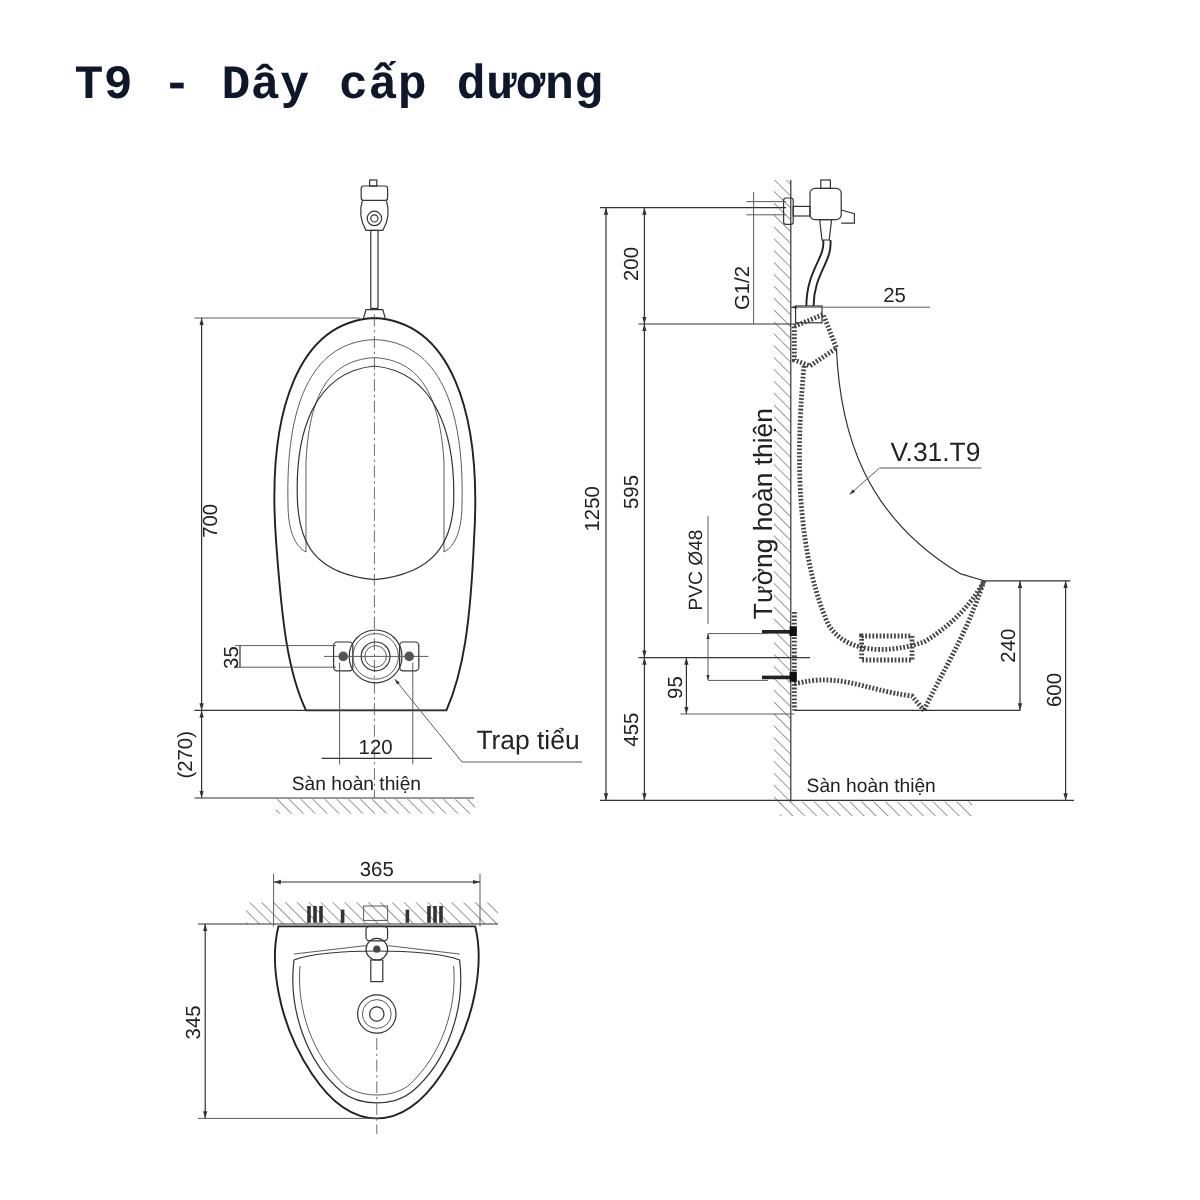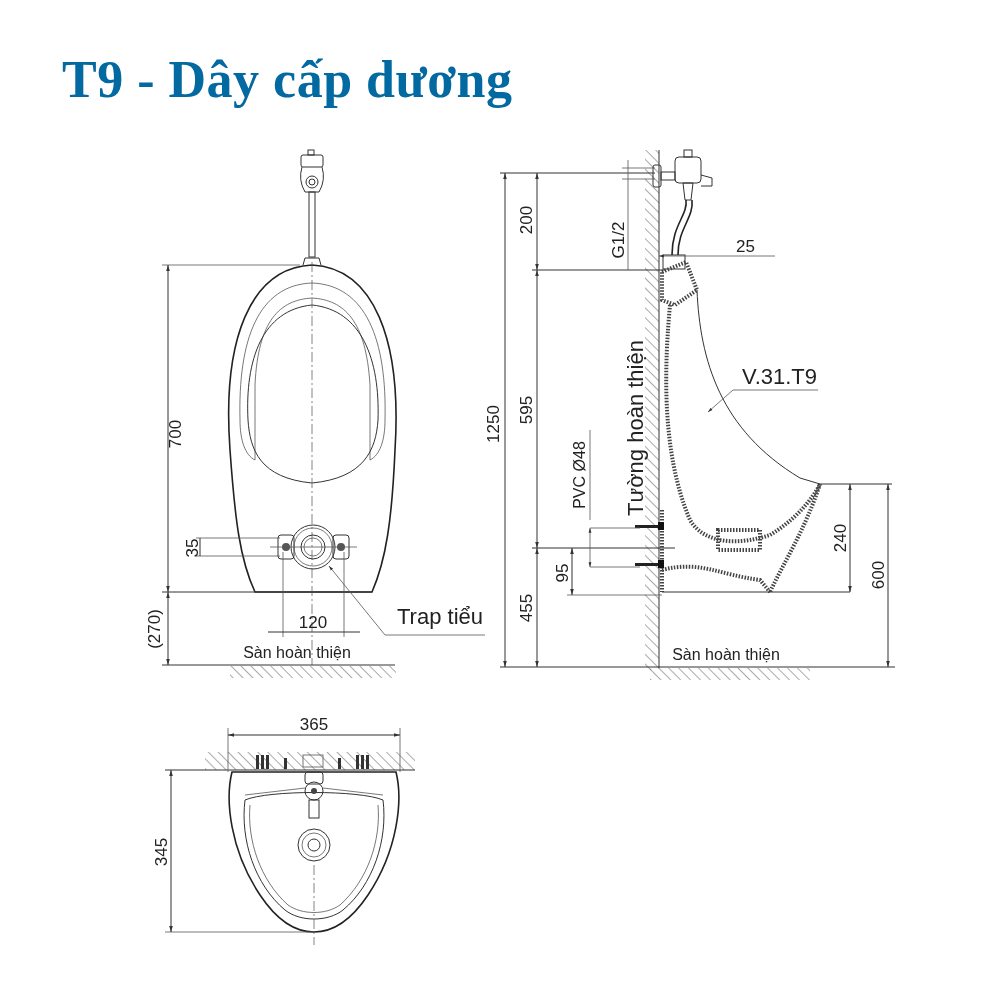--- a/index.html
+++ b/index.html
@@ -1,20 +1,20 @@
 <!DOCTYPE html>
 <html><head>
   <meta charset="utf-8">
   <style>
     html, body { margin: 0; padding: 0; background: #ffffff; }
     body { width: 1000px; height: 1000px; position: relative; overflow: hidden; font-family: "Liberation Sans", sans-serif; }
     .title {
       position: absolute; left: 62px; top: 50px;
-      font-family: Liberation Serif, serif; font-weight: bold; font-size: 52px;
-      color: #0369a1; letter-spacing: 0.5px; margin: 0;
+      font-family: Liberation Mono, monospace; font-weight: bold; font-size: 40px;
+      color: #0f172a; letter-spacing: 0.5px; margin: 0;
     }
     svg { position: absolute; left: 0; top: 0; }
     .dim { font-family: "Liberation Sans", sans-serif; font-size: 17px; fill: #222; }
     .lbl { font-family: "Liberation Sans", sans-serif; font-size: 16px; fill: #222; }
     .lbl-lg { font-family: "Liberation Sans", sans-serif; font-size: 22px; fill: #222; }
     .ln { stroke: #333; stroke-width: 1; fill: none; }
     .ln2 { stroke: #222; stroke-width: 1.6; fill: none; }
     .thin { stroke: #555; stroke-width: 0.8; fill: none; }
     .center { stroke: #666; stroke-width: 0.8; fill: none; stroke-dasharray: 10 3 2 3; }
     .hatch { fill: url(#hatch); stroke: none; }

